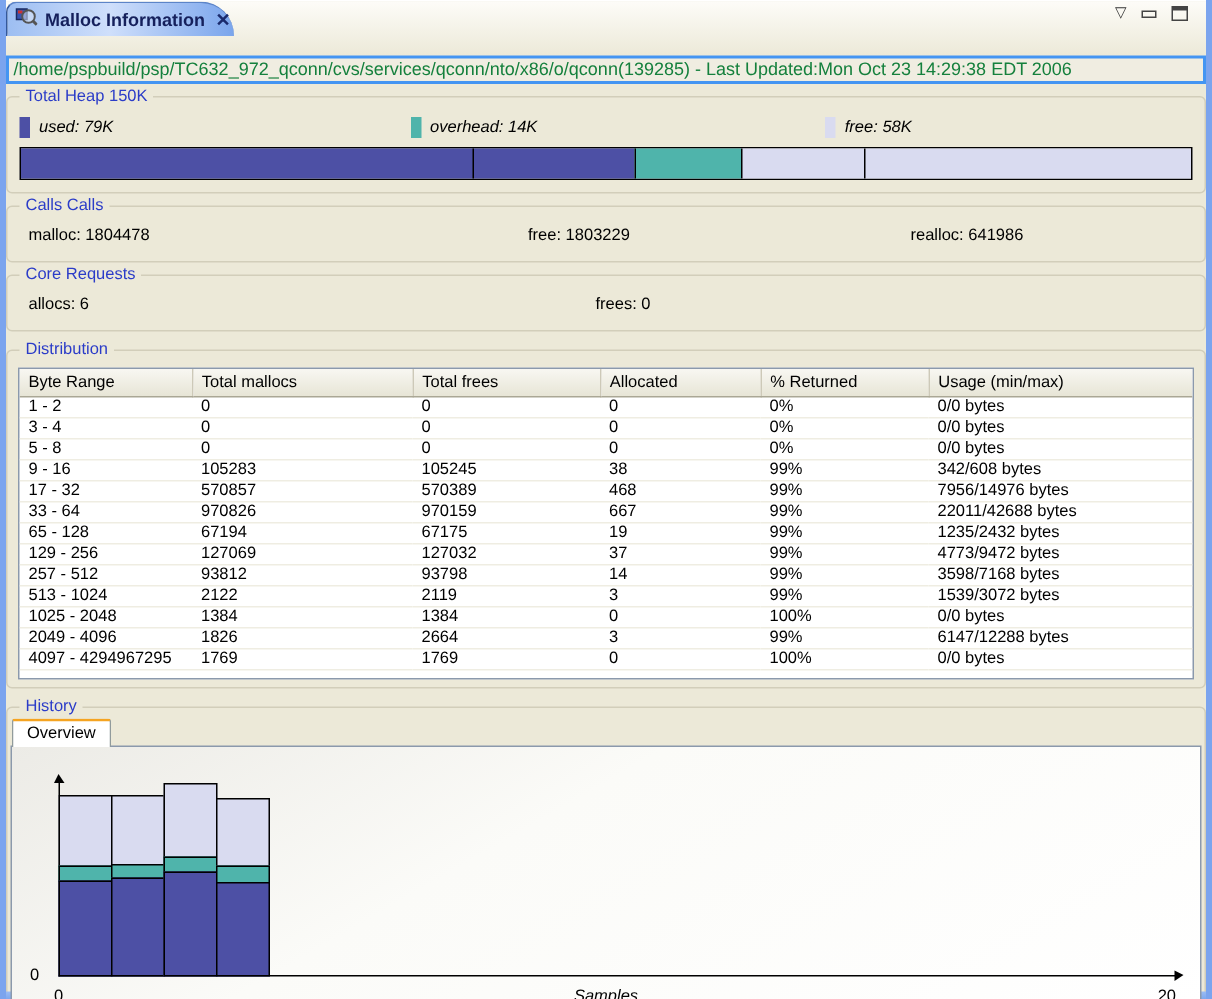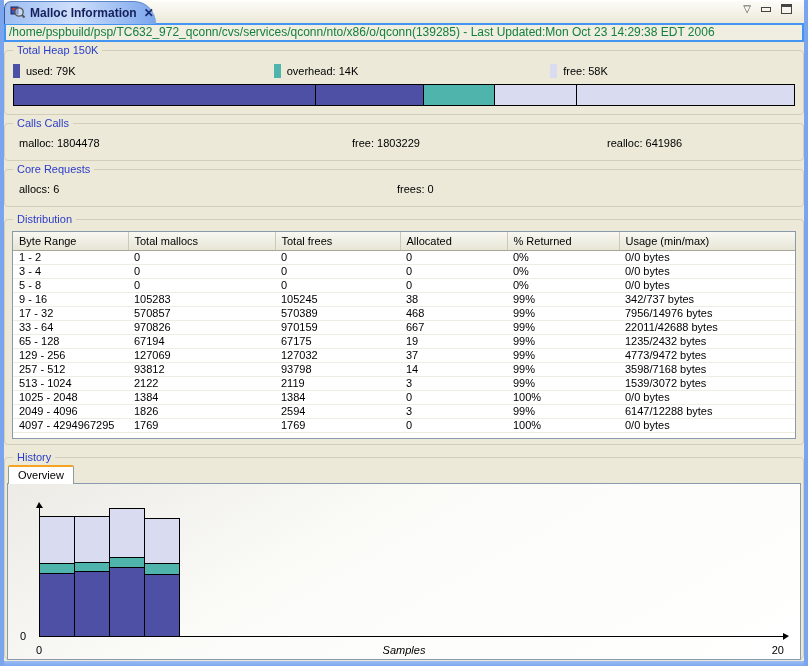--- a/index.html
+++ b/index.html
@@ -9,21 +9,21 @@
   .window {
     width: 808px; height: 666px;
     border-left: 4px solid #7ba4ee;
     border-right: 4px solid #7ba4ee;
     background: #ece9d8;
     position: relative;
     overflow: hidden;
   }
 
   
-  .tabbar { height: 23px; display: flex; background: linear-gradient(#fdfcf8, #ece9d8); border-top: 1px solid #fff; }
+  .tabbar { height: 37px; display: flex; background: linear-gradient(#fdfcf8, #ece9d8); border-top: 1px solid #fff; }
   .tab {
     height: 23px; width: 152px; display: flex; align-items: center; gap: 5px;
     padding: 0 10px 0 5px;
     background: linear-gradient(to right, #9dbef2 0%, #cfdffb 45%, #7aa5ec 100%);
     border-top-left-radius: 7px;
     border-top-right-radius: 22px 23px;
     border-left: 1px solid #33589c; border-top: 1px solid #5c84c8;
     cursor: default;
   }
   .tab-title { font-size: 12px; font-weight: bold; color: #15205c; white-space: nowrap; }
@@ -53,21 +53,21 @@
     background: #ece9d8;
   }
   .group-label {
     position: absolute; top: -7px; left: 8px;
     background: #ece9d8; padding: 0 4px;
     font-size: 11px; color: #2b3cc8;
   }
 
   
   .group.heap { height: 65px; }
-  .legend { display: grid; grid-template-columns: 33% 35% 32%; padding: 13px 0 0 8px; }
+  .legend { display: grid; grid-template-columns: 33% 35% 32%; padding: 13px 0 0 8px; font-style: italic; }
   .legend-item { display: flex; align-items: center; gap: 6px; font-size: 11px; color: #000; }
   .swatch { width: 7px; height: 14px; display: inline-block; }
   .heap-bar {
     margin: 6px 8px 0 8px; height: 22px;
     border: 1px solid #000; display: flex; background: #fff;
   }
   .heap-seg { height: 100%; position: relative; }
   .heap-seg + .heap-seg { border-left: 1px solid #000; }
   .heap-divider { position: absolute; top: 0; bottom: 0; width: 1px; background: #000; }
 
@@ -255,21 +255,21 @@
                 <td>0</td>
                 <td>0%</td>
                 <td>0/0 bytes</td>
               </tr>
               <tr>
                 <td>9 - 16</td>
                 <td>105283</td>
                 <td>105245</td>
                 <td>38</td>
                 <td>99%</td>
-                <td>342/737 bytes</td>
+                <td>342/608 bytes</td>
               </tr>
               <tr>
                 <td>17 - 32</td>
                 <td>570857</td>
                 <td>570389</td>
                 <td>468</td>
                 <td>99%</td>
                 <td>7956/14976 bytes</td>
               </tr>
               <tr>
@@ -316,21 +316,21 @@
                 <td>1025 - 2048</td>
                 <td>1384</td>
                 <td>1384</td>
                 <td>0</td>
                 <td>100%</td>
                 <td>0/0 bytes</td>
               </tr>
               <tr>
                 <td>2049 - 4096</td>
                 <td>1826</td>
-                <td>2594</td>
+                <td>2664</td>
                 <td>3</td>
                 <td>99%</td>
                 <td>6147/12288 bytes</td>
               </tr>
               <tr>
                 <td>4097 - 4294967295</td>
                 <td>1769</td>
                 <td>1769</td>
                 <td>0</td>
                 <td>100%</td>

